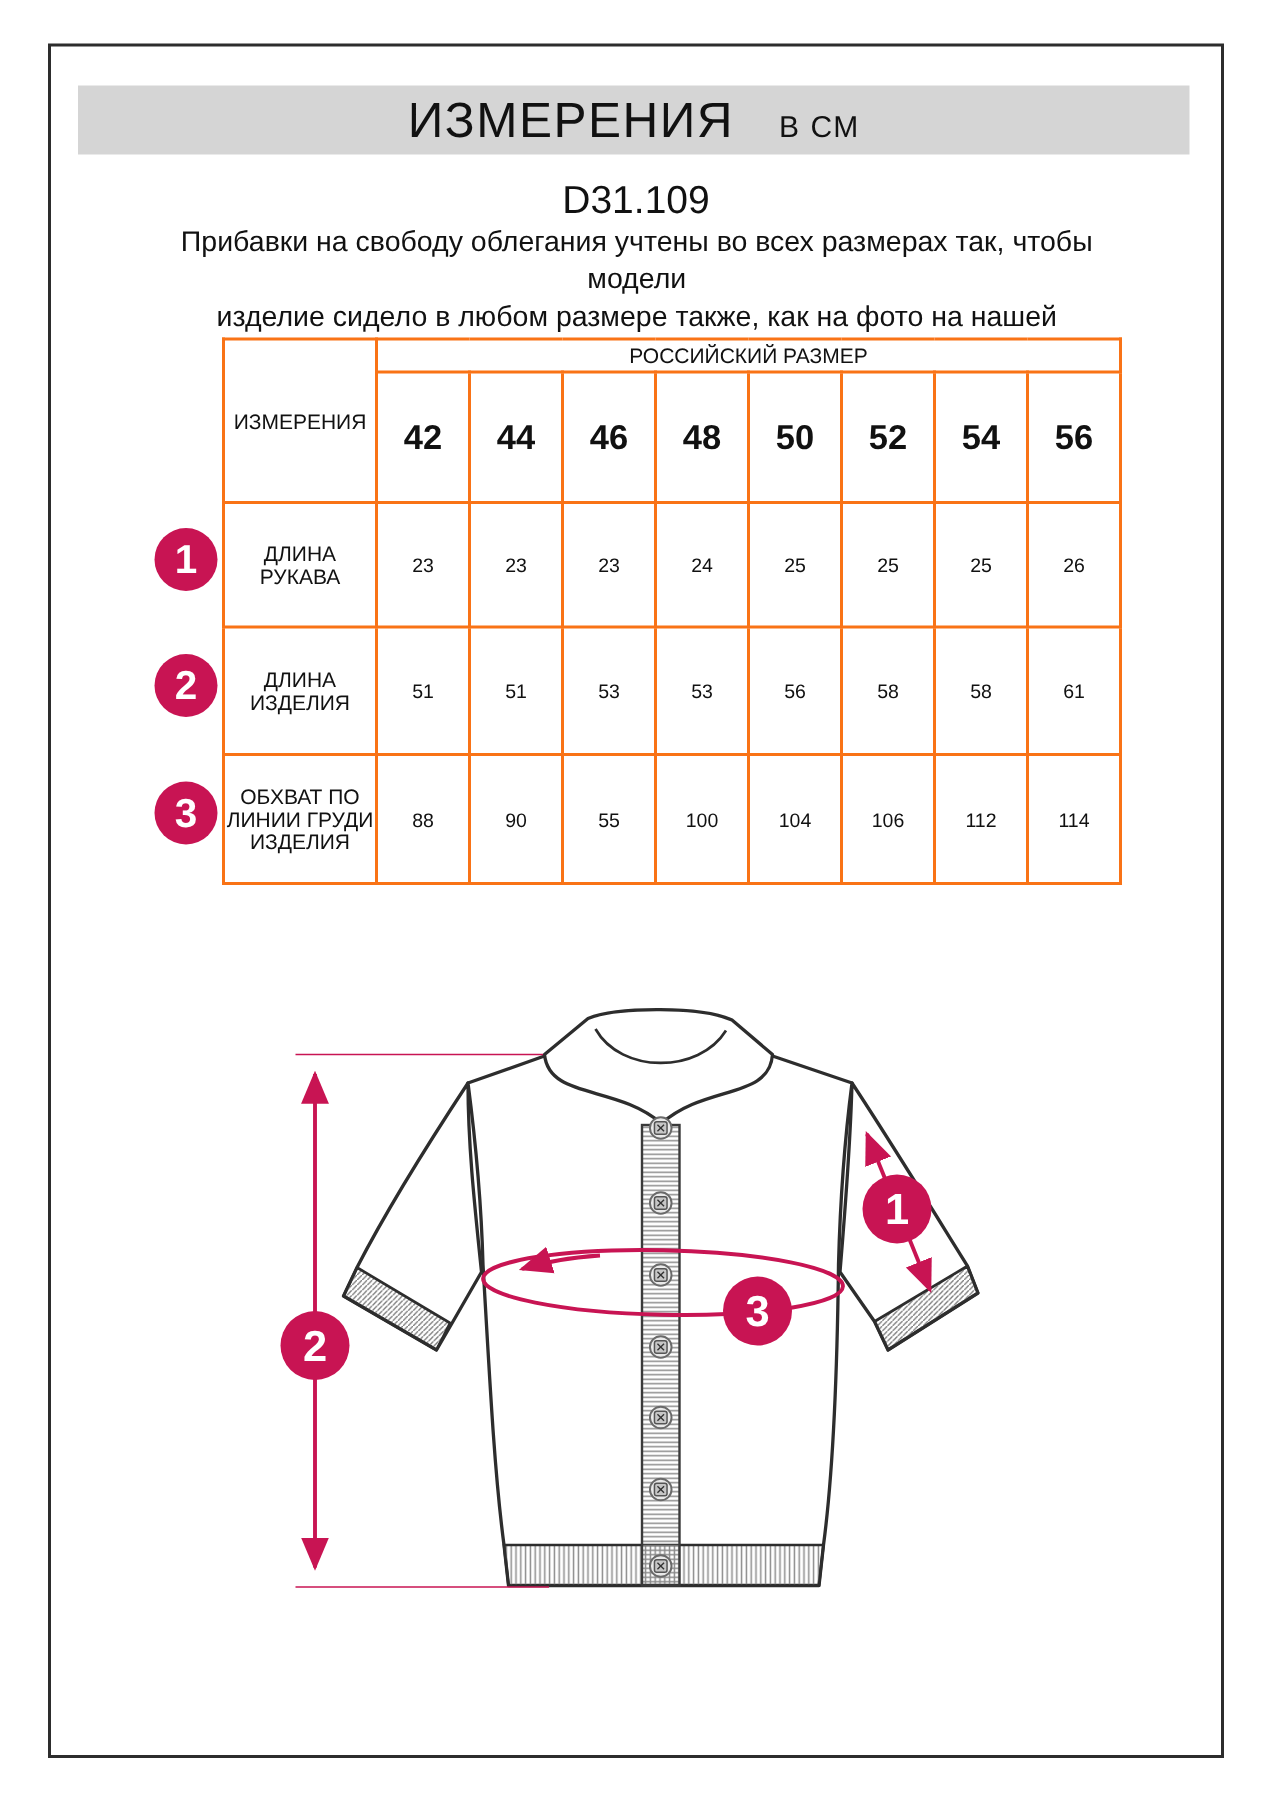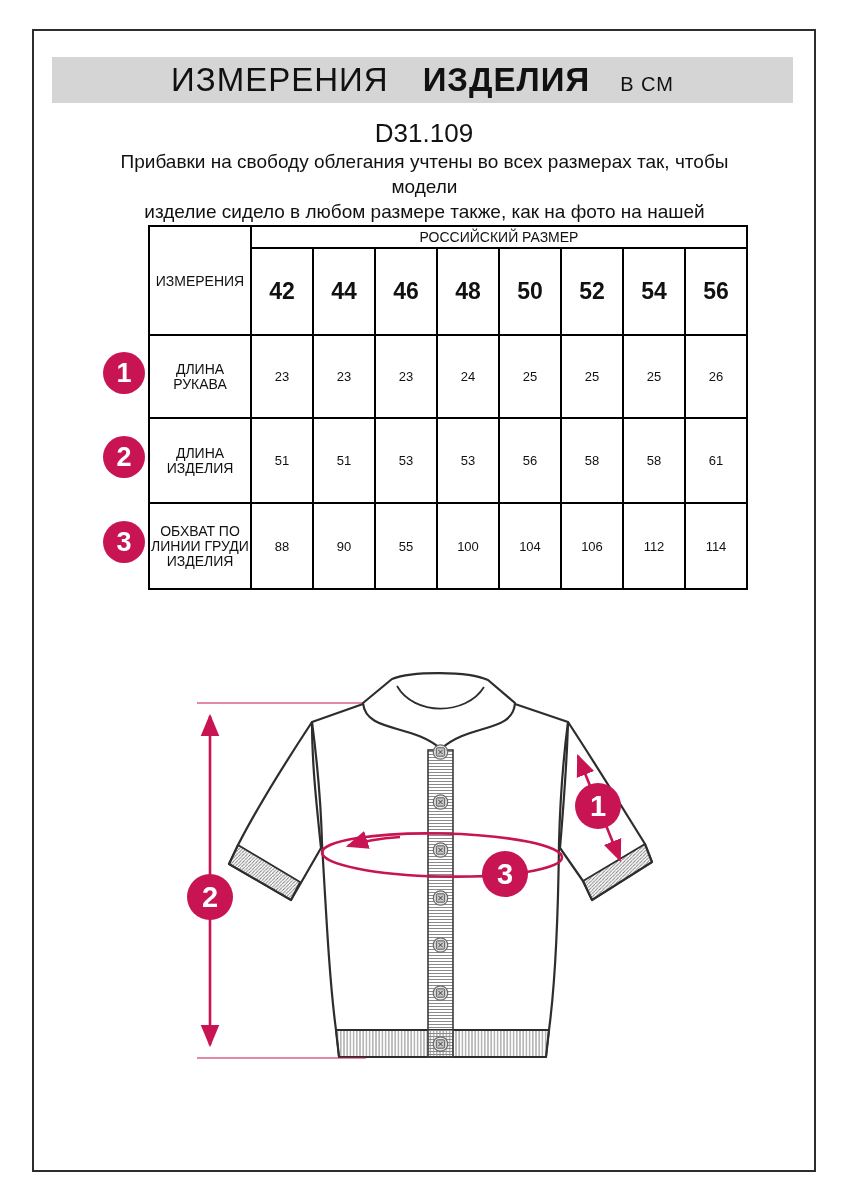--- a/index.html
+++ b/index.html
@@ -11,21 +11,21 @@
              background:#d5d5d5;display:flex;align-items:baseline;justify-content:center;
              padding-top:5px;box-sizing:border-box;}
   .title-main{font-size:33px;letter-spacing:1px;line-height:36px;}
   .title-bold{font-size:33px;font-weight:bold;letter-spacing:1px;margin-left:34px;line-height:36px;}
   .title-unit{font-size:20px;letter-spacing:1px;margin-left:30px;}
   .product-code{position:absolute;left:0;top:118px;width:848px;text-align:center;font-size:26px;}
   .description{position:absolute;left:0;top:149px;width:849px;text-align:center;
                font-size:19px;line-height:25px;}
   
   .size-table{position:absolute;left:148px;top:225px;border-collapse:collapse;table-layout:fixed;}
-  .size-table th,.size-table td{border:2px solid #000000;text-align:center;vertical-align:middle;
+  .size-table th,.size-table td{border:2px solid #f97316;text-align:center;vertical-align:middle;
                padding:0;background:#fff;font-weight:normal;}
   .col-measure{width:102px;}
   .col-size{width:62px;}
   .group-h{height:20px;font-size:14px;}
   .measure-h{font-size:14px;}
   .size-h{height:85px;font-size:23px;font-weight:bold !important;}
   .m-label{font-size:14px;line-height:15px;padding:0 4px;}
   .m-val{font-size:13px;}
   #table-body tr:nth-child(1) td{height:81px;}
   #table-body tr:nth-child(2) td{height:83px;}
@@ -38,21 +38,20 @@
   .diagram{position:absolute;left:120px;top:640px;width:600px;height:480px;}
 </style>
 </head>
 <body>
 
 <div class="page">
   <div class="frame"></div>
 
   <div class="title-bar">
     <span class="title-main">ИЗМЕРЕНИЯ</span>
-    <span class="title-bold">ИЗДЕЛИЯ</span>
     <span class="title-unit">В СМ</span>
   </div>
 
   <div class="product-code">D31.109</div>
 
   <div class="description">
     <div>Прибавки на свободу облегания учтены во всех размерах так, чтобы</div>
     <div>модели</div>
     <div>изделие сидело в любом размере также, как на фото на нашей</div>
   </div>

